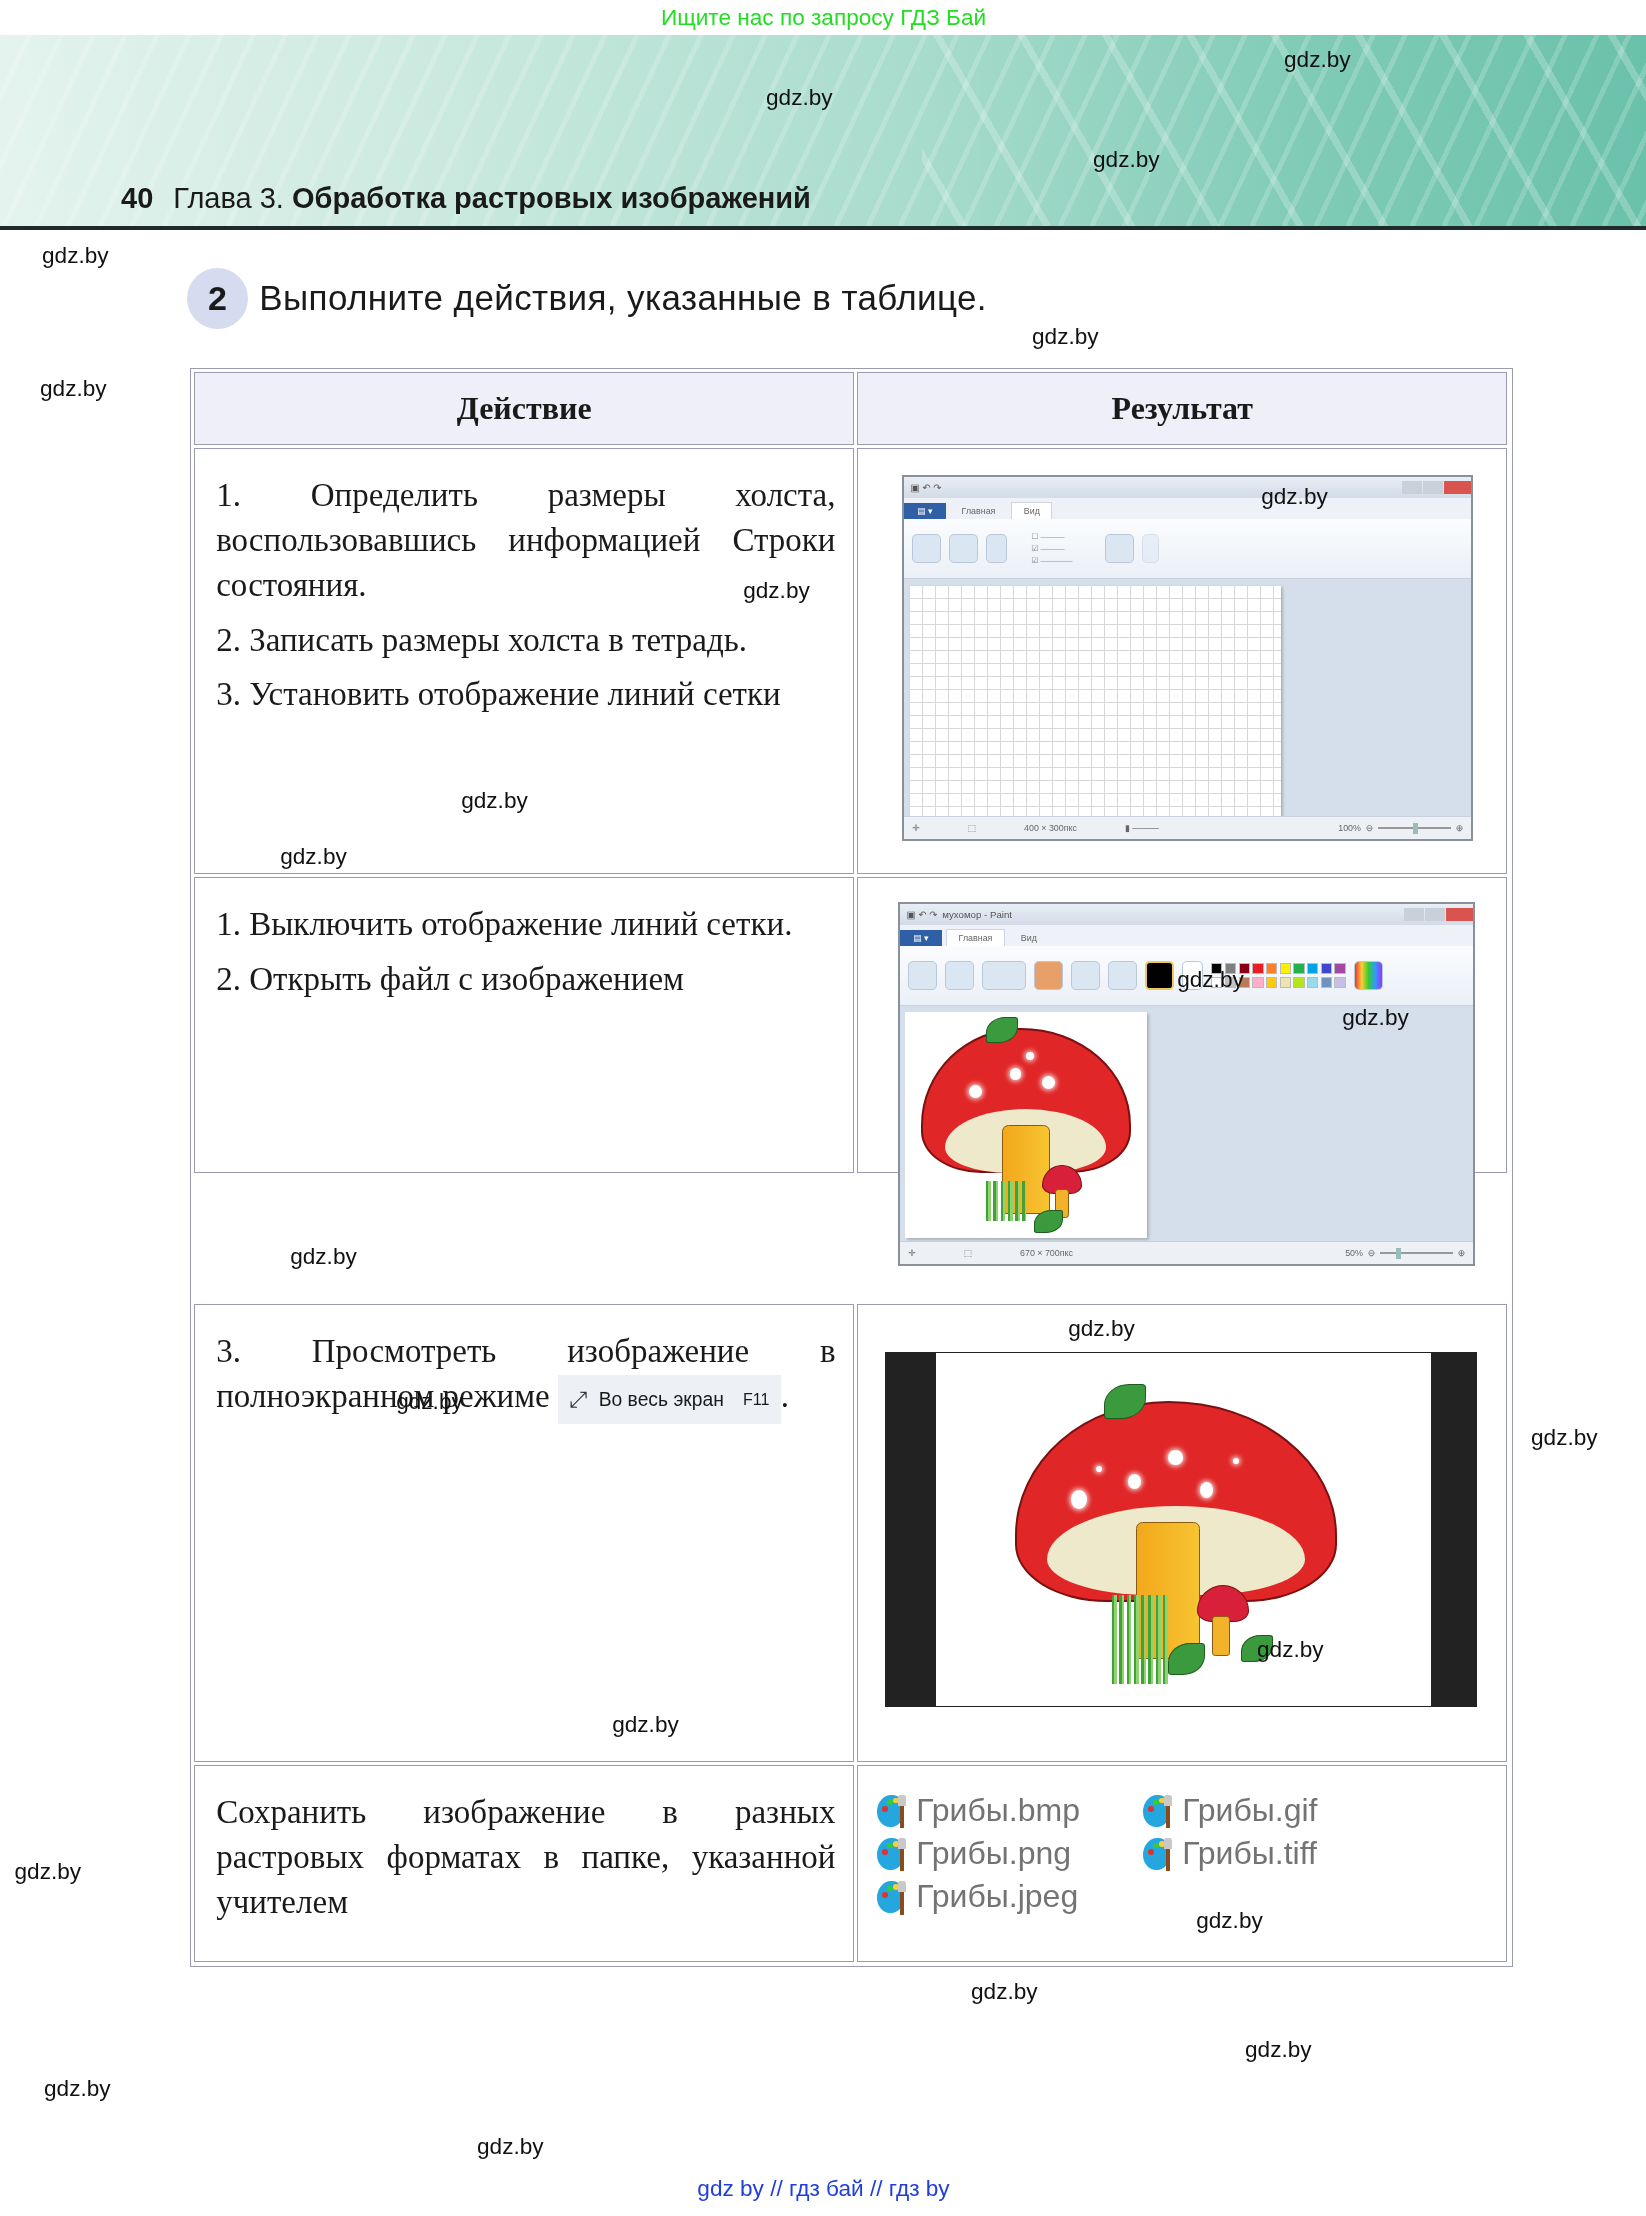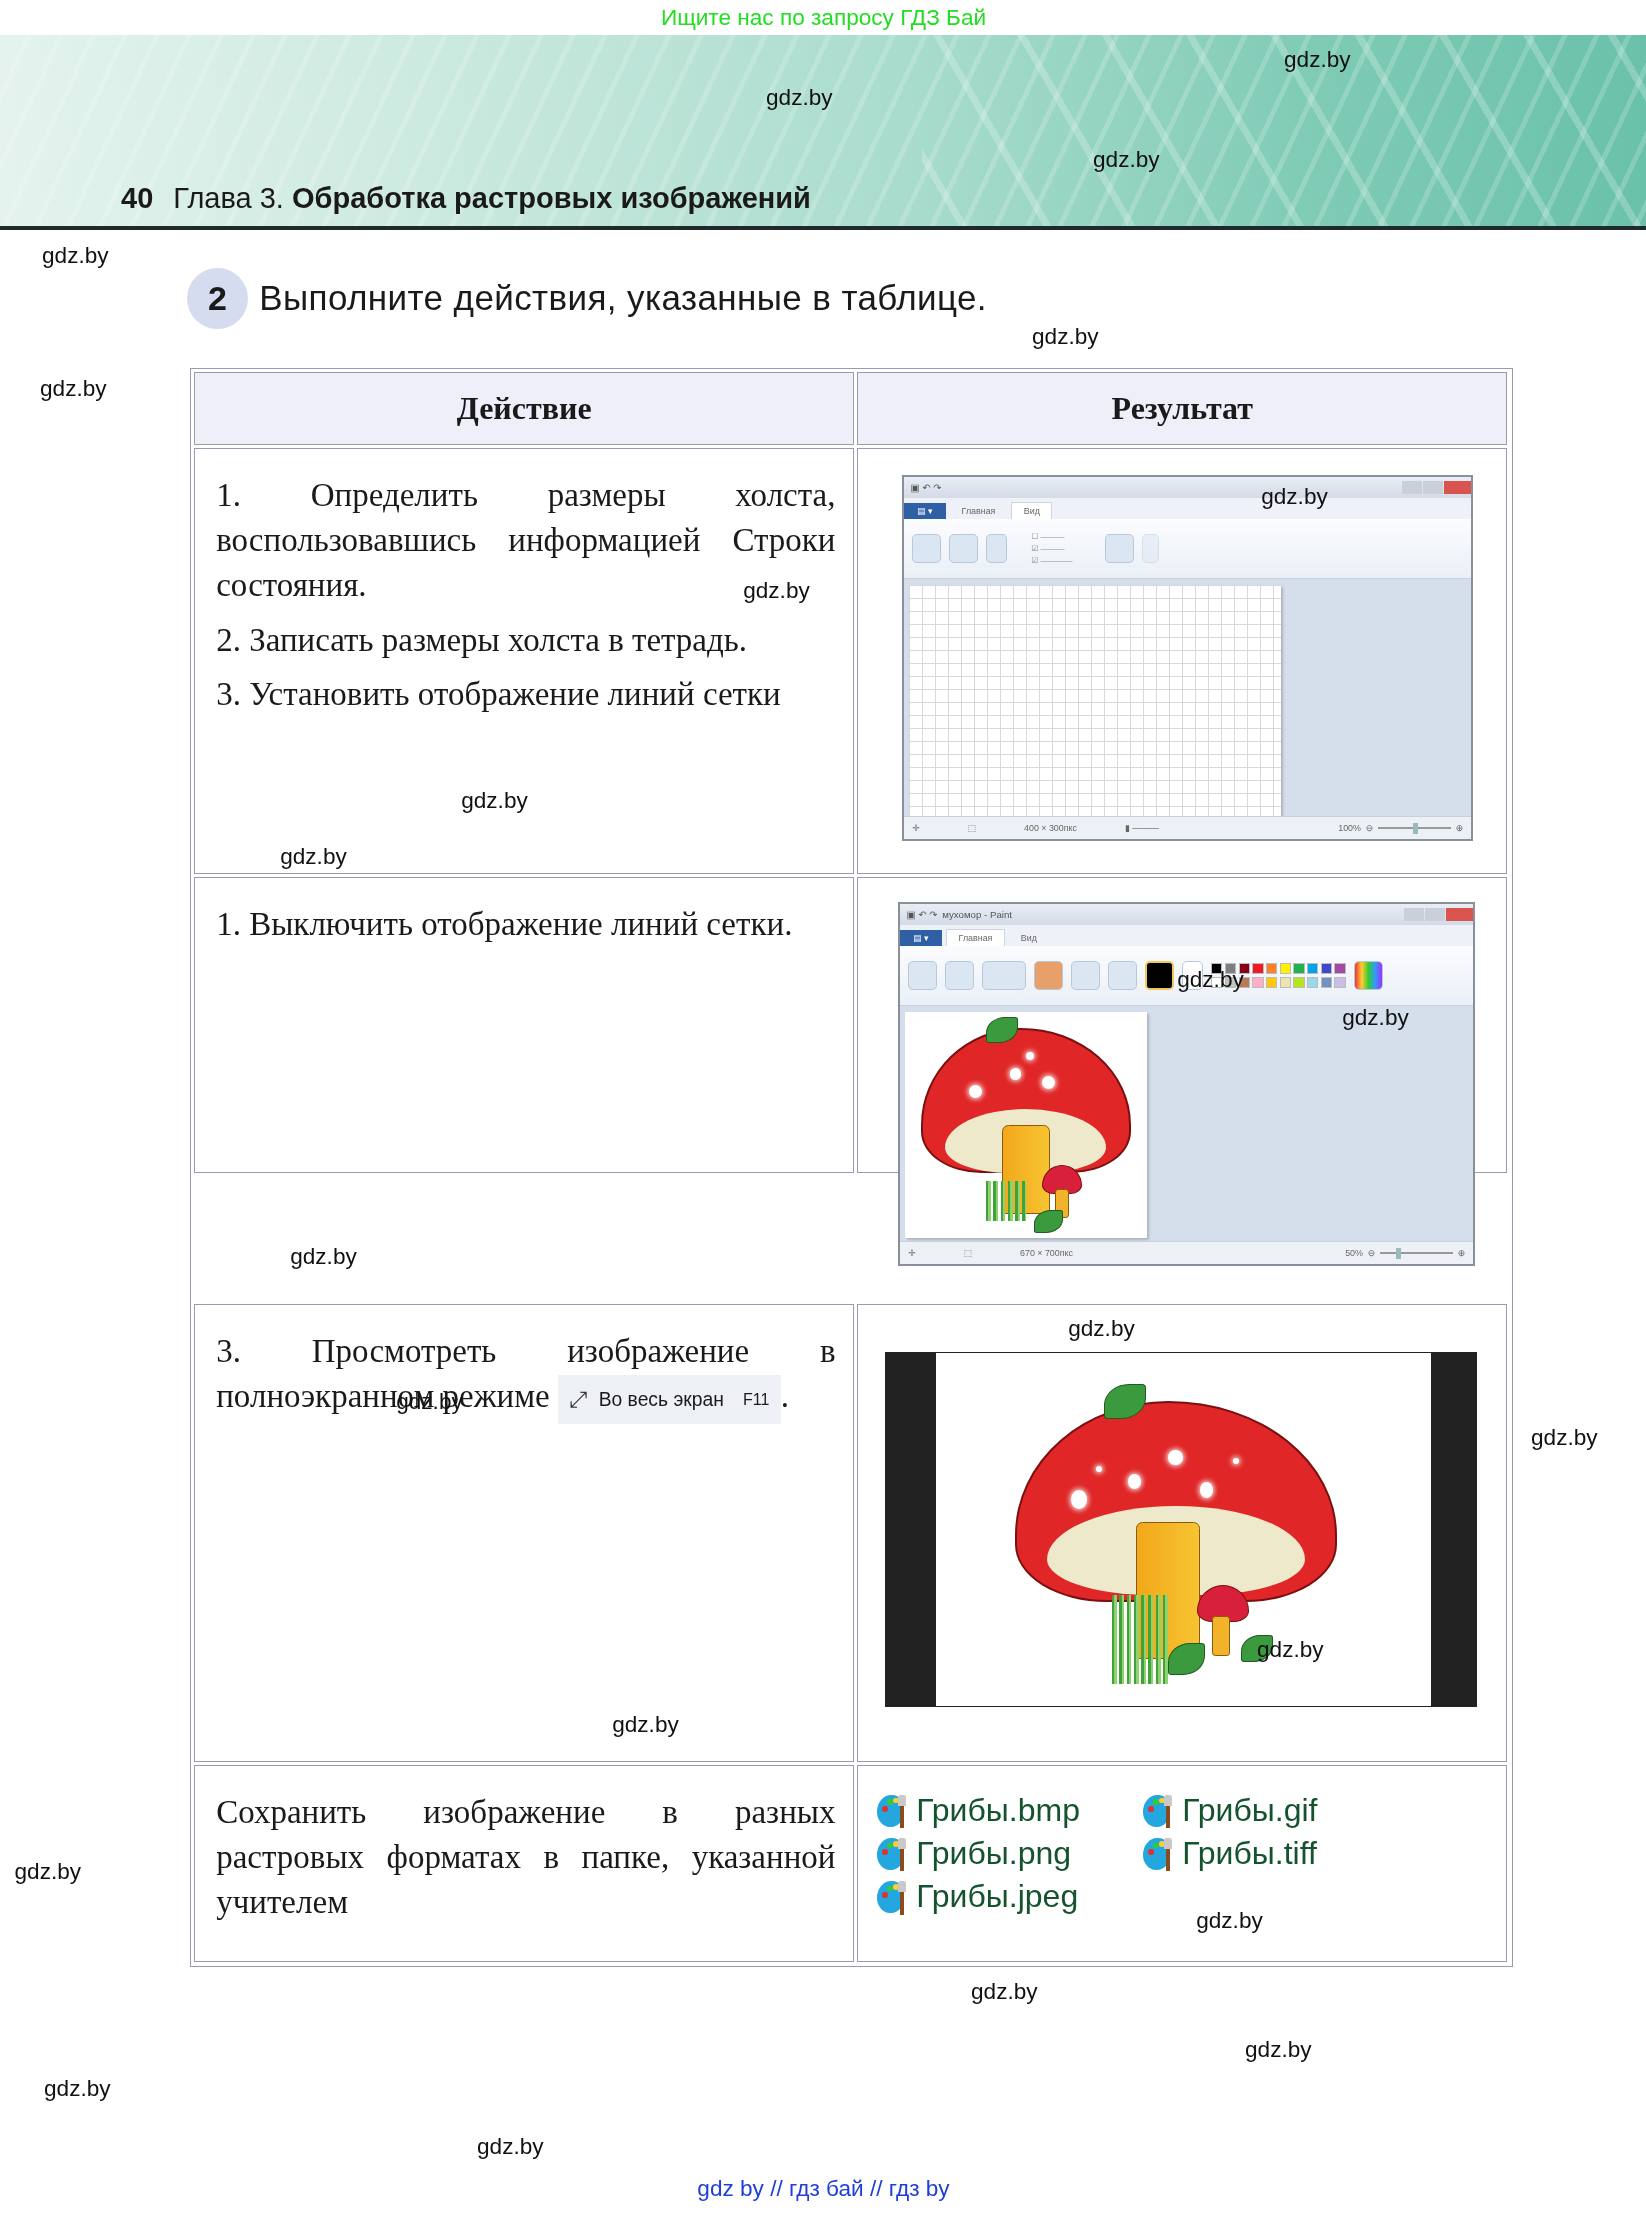--- a/index.html
+++ b/index.html
@@ -75,21 +75,21 @@
   .mush .small-stem { position: absolute; background: #f2b22a; border: 1.6px solid #8a5a10; border-radius: 3.2px; }
   .mush .grass { position: absolute; background: repeating-linear-gradient(90deg, #3fa33a 0 2.4px, #8ed36d 2.4px 4.8px, transparent 4.8px 7.3px); }
   .mush .leaf { position: absolute; background: #3a9a3d; border: 1.6px solid #1f5c20; border-radius: 60% 10% 60% 10%; }
   .mush .dot { position: absolute; background: #fff; border-radius: 50%; box-shadow: 0 0 4.8px 1.6px rgba(255,255,255,0.8); }
 
   .fullscreen { position: absolute; left: 885px; top: 1352px; width: 592px; height: 355px; background: #fff; border: 1.6px solid #222; }
   .fullscreen .bar-l { position: absolute; left: 0; top: 0; width: 50px; height: 100%; background: #222; }
   .fullscreen .bar-r { position: absolute; right: 0; top: 0; width: 45px; height: 100%; background: #222; }
 
   .files { position: absolute; left: 19.3px; top: 24px; display: grid; grid-template-columns: 266px 242px; grid-row-gap: 3.2px; }
-  .file-item { display: flex; align-items: center; gap: 4.8px; font-family: "Liberation Sans", sans-serif; font-size: 32px; line-height: 40px; color: #14532d; }
+  .file-item { display: flex; align-items: center; gap: 4.8px; font-family: "Liberation Sans", sans-serif; font-size: 32px; line-height: 40px; color: #737373; }
   .palette-icon { width: 34px; height: 37px; position: relative; }
   .palette-icon .pal { position: absolute; left: 0; top: 3.2px; width: 27px; height: 32px; background: #23a7de; border-radius: 55% 45% 50% 50%; }
   .palette-icon .pal i { position: absolute; width: 5.6px; height: 5.6px; border-radius: 50%; }
   .palette-icon .brush { position: absolute; left: 22.6px; top: 4.8px; width: 4px; height: 32px; background: #8a4c1c; }
   .palette-icon .brush::before { content: ""; position: absolute; left: -1.6px; top: -1.6px; width: 7.3px; height: 11.3px; background: #c9c9c9; border-radius: 2.4px 2.4px 0 0; }
 
   .footer { position: absolute; left: 0; top: 2176px; width: 1647px; text-align: center; font-size: 22.6px; color: #1f3fd8; }
 </style>
 </head>
 <body>
@@ -186,20 +186,21 @@
           </div>
         </div>
       </div>
       <span class="wm" style="left:403px;top:35px;position:absolute">gdz.by</span>
     </div>
   </div>
 
   <div class="row" style="top:508px;height:296px">
     <div class="cell l act">
       <p>1. Выключить отображение линий сетки.</p>
+      <p>2. Открыть файл с изображением</p>
       <span class="wm" style="left:95px;top:356px;position:absolute">gdz.by</span>
     </div>
     <div class="cell r">
       <div class="paint" style="left:40px;top:24px;width:577px;height:364px">
         <div class="titlebar">
           <span>▣ ↶ ↷</span>
           <span>мухомор - Paint</span>
           <div class="ctrls">
               <span></span>
               <span></span>

